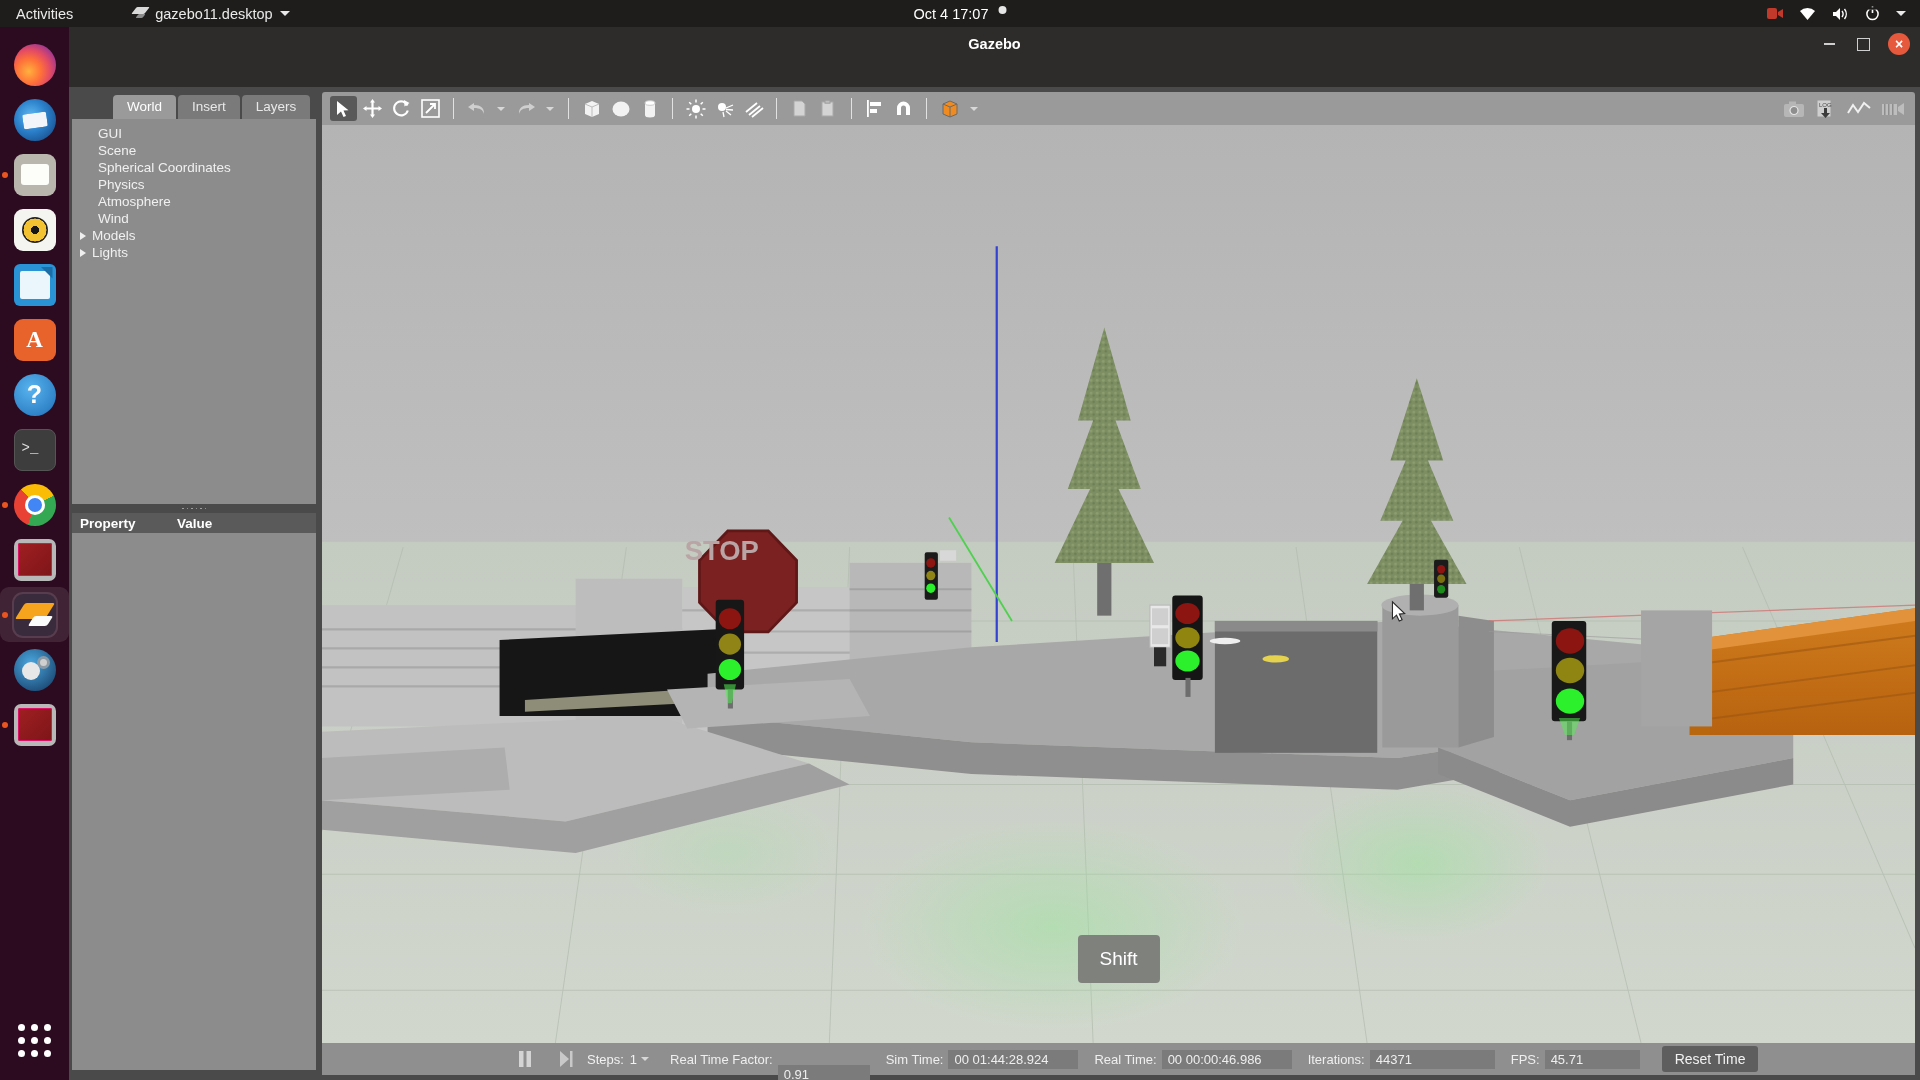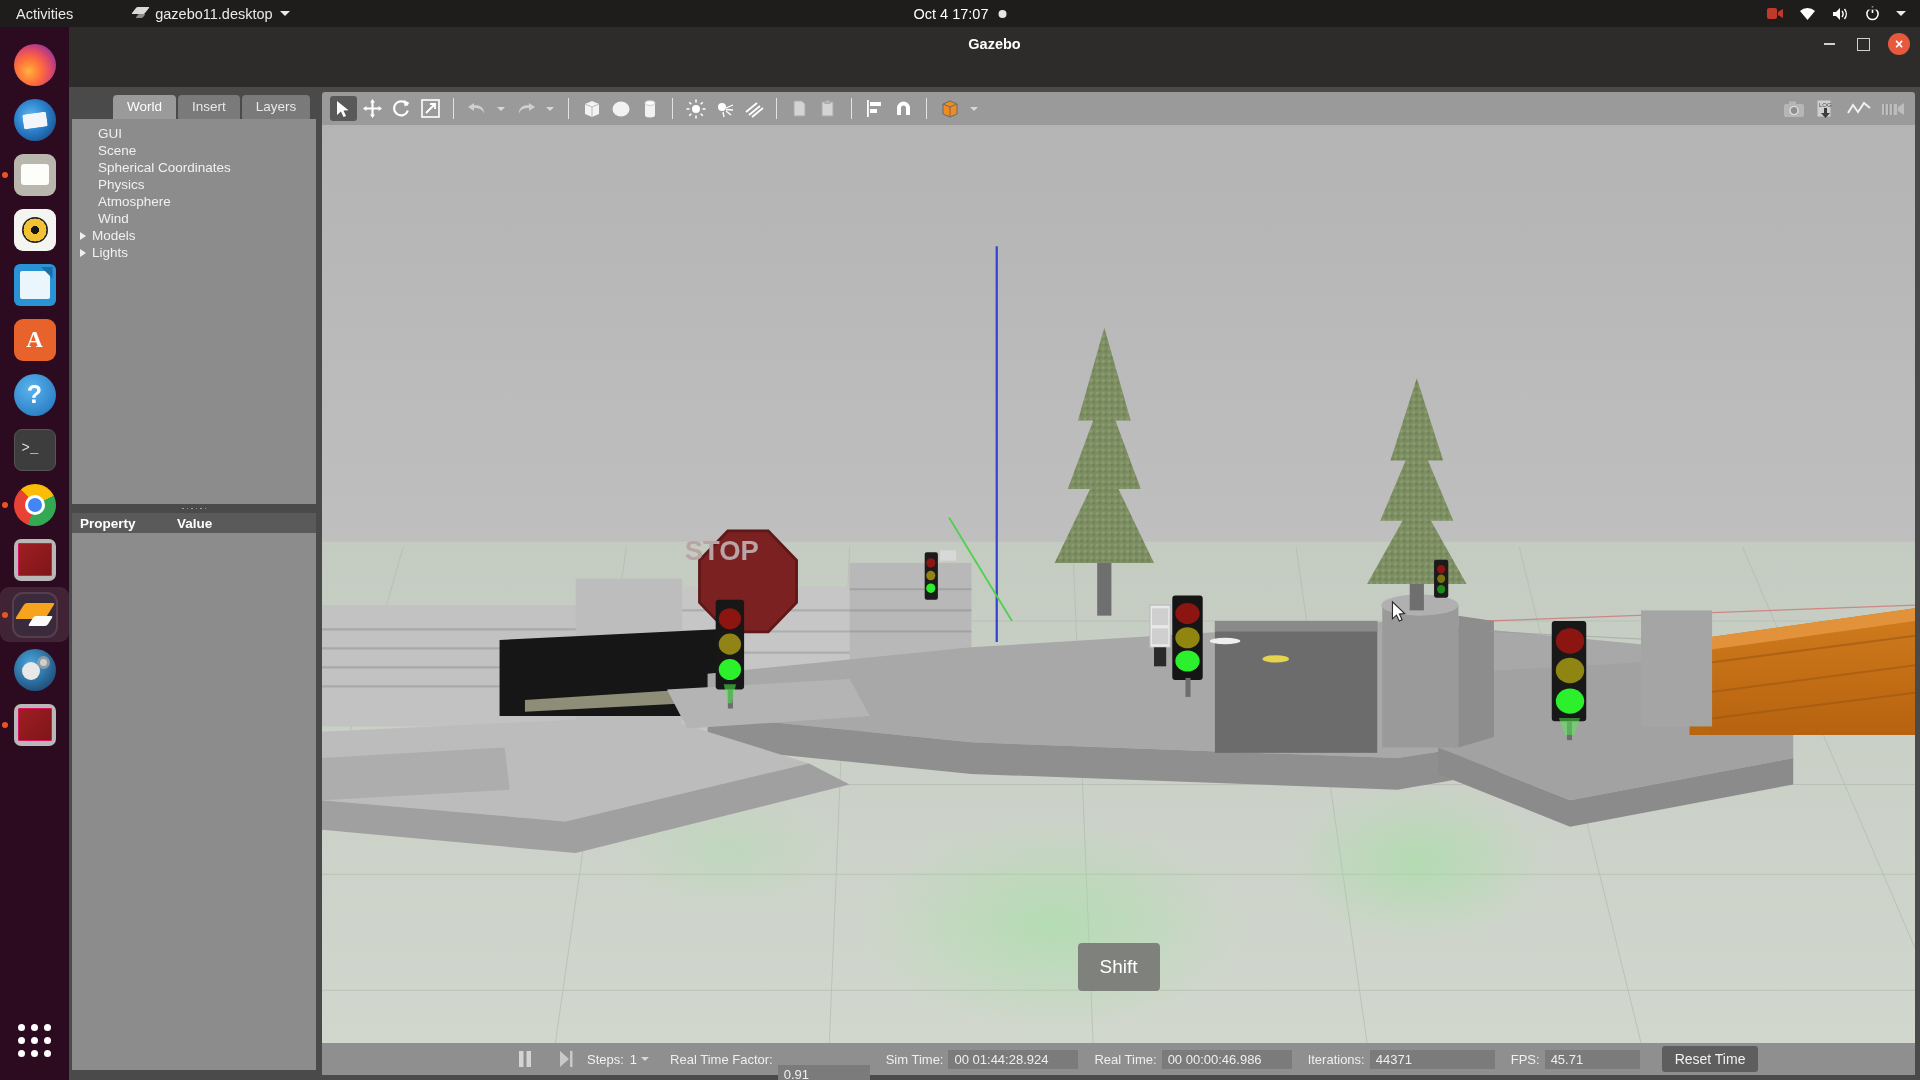--- a/index.html
+++ b/index.html
@@ -13,21 +13,21 @@
   
   .topbar {
     position:absolute; top:0; left:0; width:1920px; height:27px;
     background:#1f1d1c; color:#ffffff; font-size:14px;
     display:flex; align-items:center; z-index:60;
   }
   .topbar .activities { margin-left:16px; font-size:14.5px; color:#eaeaea; }
   .topbar .appmenu { margin-left:60px; display:flex; align-items:center; gap:7px; color:#eaeaea; font-size:14.5px; }
   .topbar .clock {
     position:absolute; left:50%; transform:translateX(-50%);
-    display:flex; align-items:center; gap:10px; color:#fff; font-size:14.5px;
+    display:flex; gap:10px; color:#fff; font-size:14.5px;
   }
   .dot-rec { width:8px; height:8px; border-radius:50%; background:#e6e6e6; display:inline-block; }
   .topbar .tray { position:absolute; right:14px; display:flex; align-items:center; gap:16px; }
   .gz-logo { width:15px; height:15px; position:relative; display:inline-block; }
   .gz-logo .d1 { position:absolute; width:13px; height:7px; background:#d9d9d9;
     transform:skewX(-38deg); top:1px; left:1px; border-radius:1px;}
   .gz-logo .d2 { position:absolute; width:7px; height:4px; background:#8c8c8c;
     transform:skewX(-38deg); top:8px; left:4px; border-radius:1px;}
   .caret-dn { width:0;height:0;border-left:5px solid transparent;border-right:5px solid transparent;border-top:5px solid #e9e9e9; }
 
@@ -141,21 +141,21 @@
   .statusbar { height:32px; background:#8f8f8f; display:flex; align-items:center; padding:0 10px;
     font-size:13px; color:#f2f2f2; gap:0px; }
   .sb-field { background:#7b7b7b; height:19px; display:flex; align-items:center; padding:0 6px;
     color:#efefef; font-size:13px; margin-left:5px; }
   .sb-label { margin-left:16px; color:#efefef; }
   .resetbtn { background:#5e5e5e; color:#f2f2f2; font-size:14px; padding:5px 13px; border-radius:3px;
     margin-left:22px; }
 
   
   .shiftkey {
-    position:absolute; left:50%; transform:translateX(-50%); bottom:52px;
+    position:absolute; left:50%; transform:translateX(-50%); bottom:60px;
     background:#7f817d; color:#ffffff; font-size:19px; padding:13px 22px; border-radius:4px;
   }
 
   
   svg { display:block; }
 </style>
 </head>
 <body>
 
 <div id="root">

